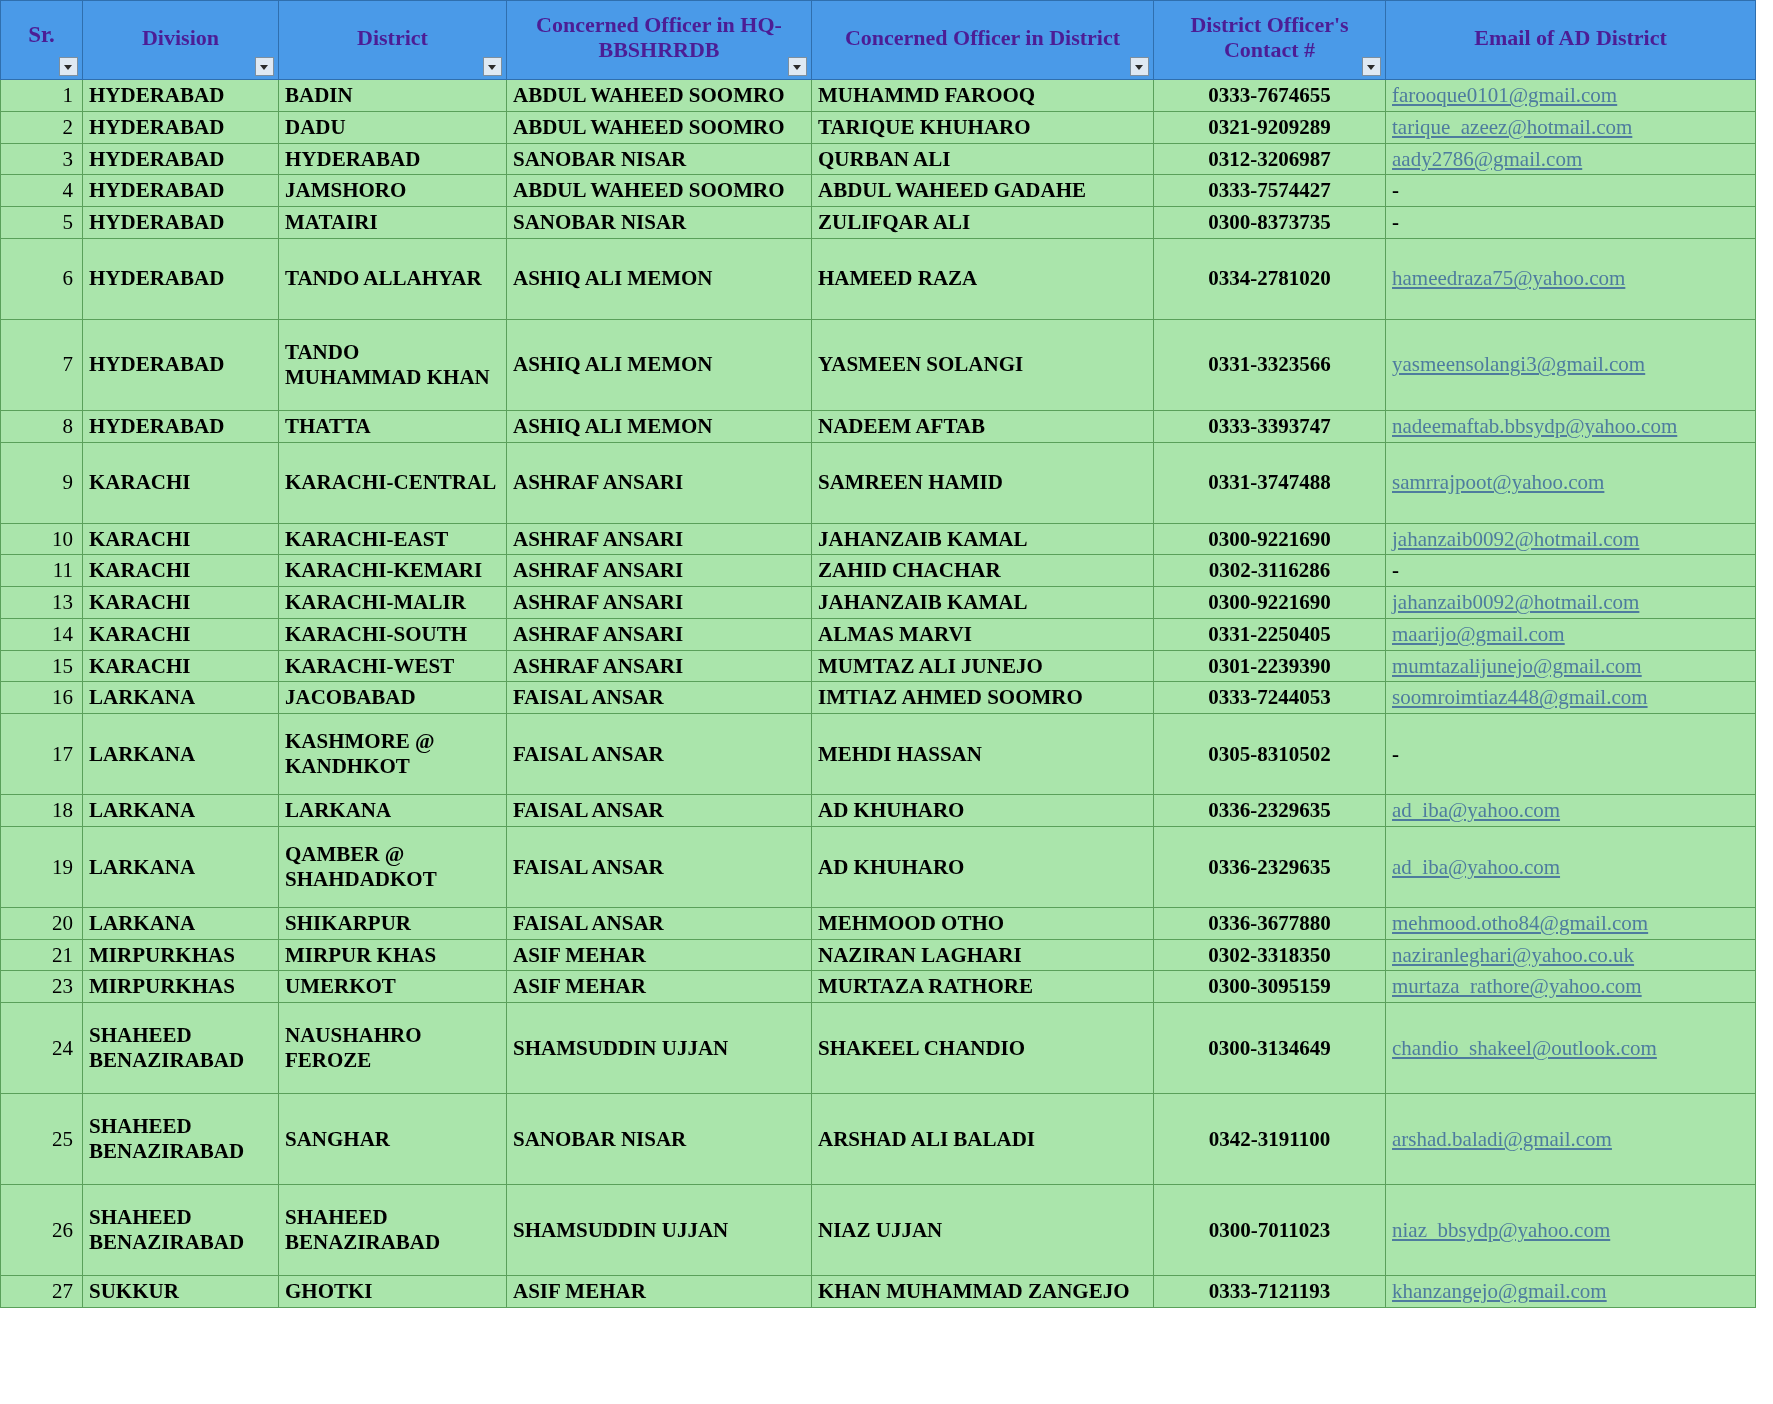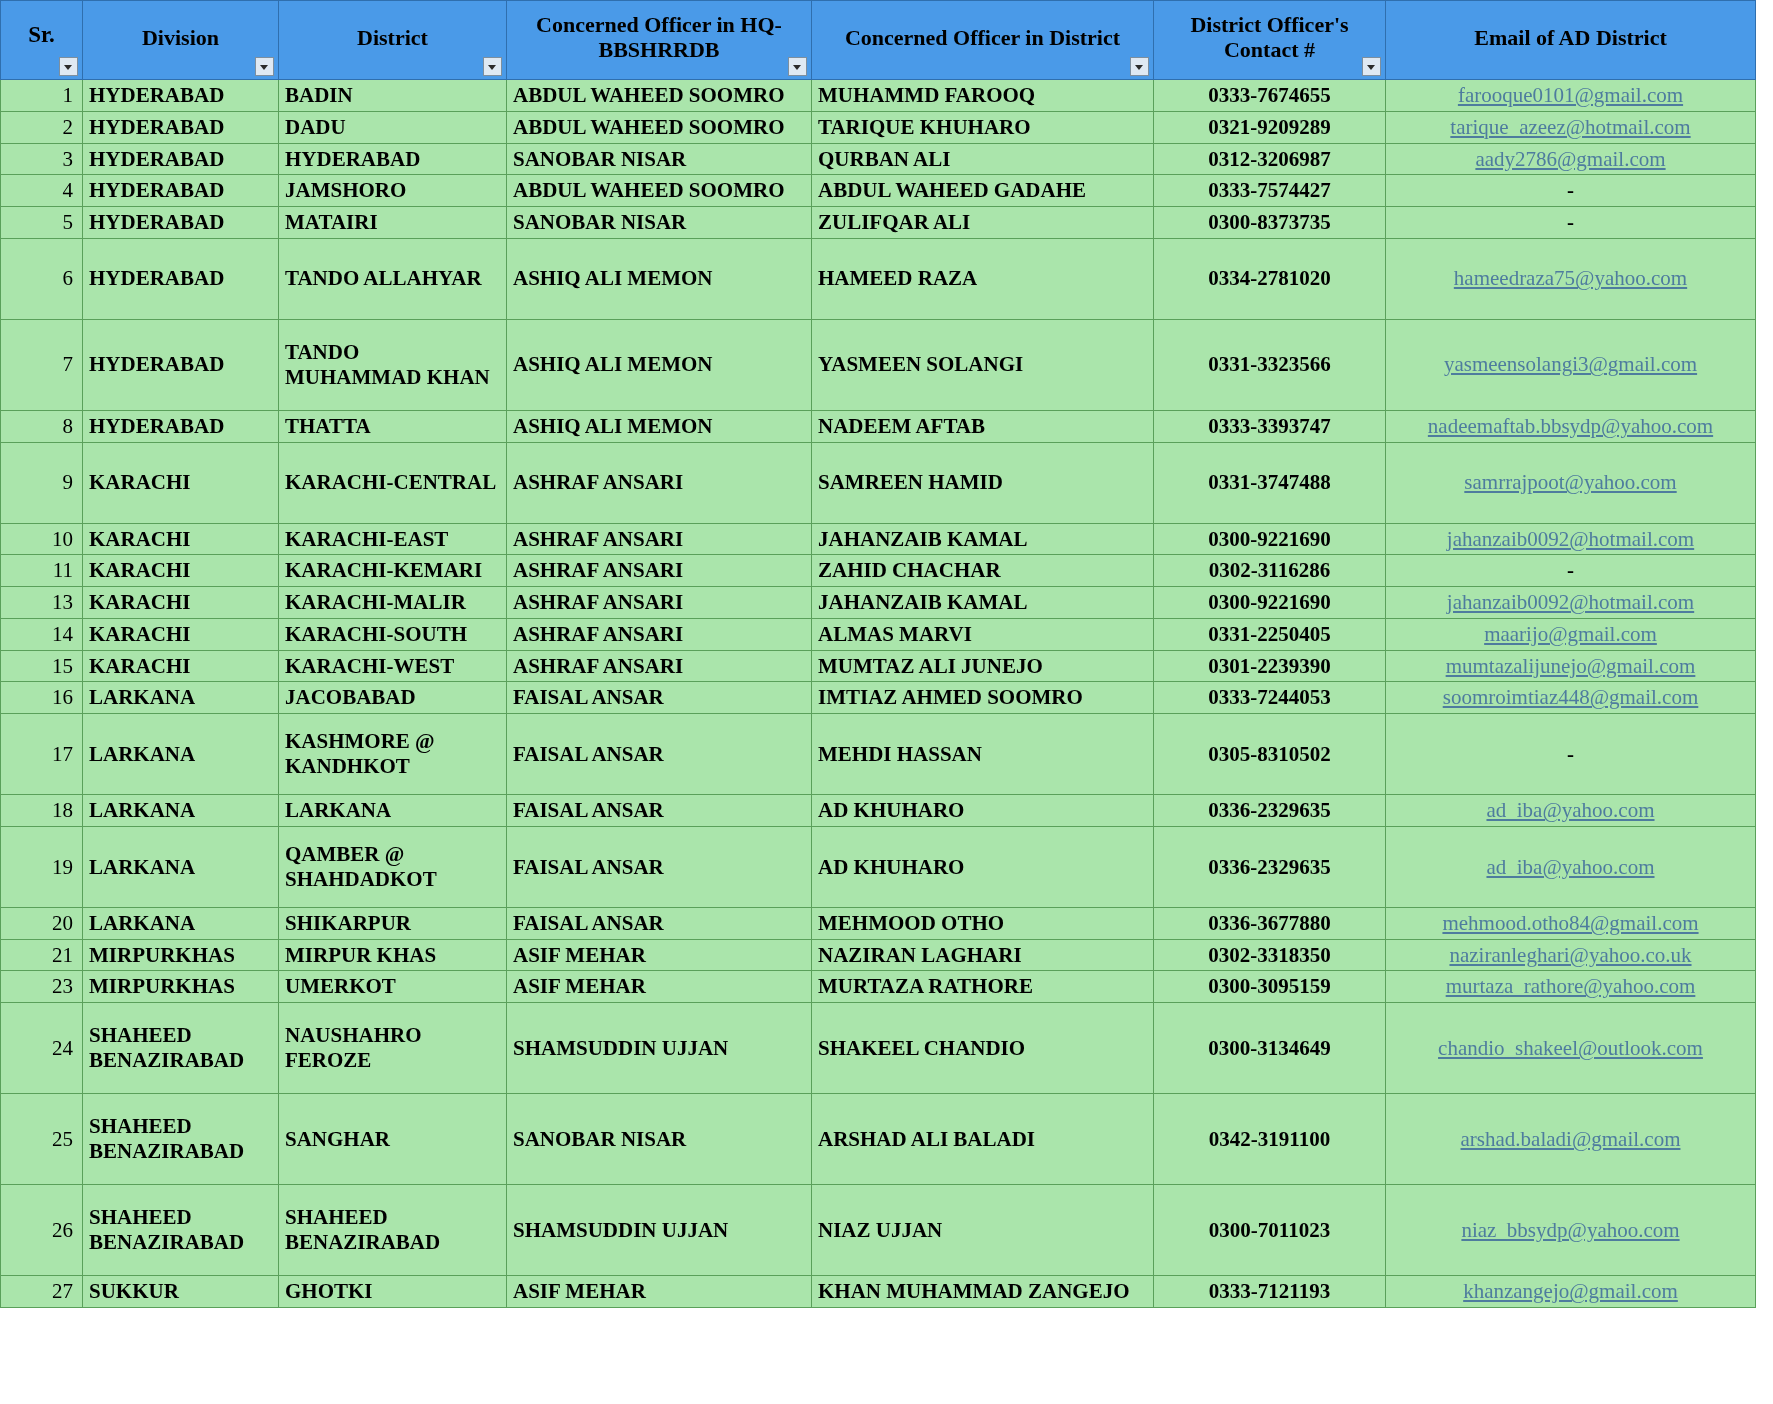--- a/index.html
+++ b/index.html
@@ -24,21 +24,21 @@
   table.grid col.c-sr      { width: 82px; }
   table.grid col.c-div     { width: 196px; }
   table.grid col.c-dist    { width: 228px; }
   table.grid col.c-hq      { width: 305px; }
   table.grid col.c-off     { width: 342px; }
   table.grid col.c-contact { width: 232px; }
   table.grid col.c-email   { width: 370px; }
 
   thead th {
     background: #4a9ae8;
-    color: #000000;
+    color: #4c1d95;
     border: 1px solid #2f6fae;
     font-weight: bold;
     font-size: 22px;
     line-height: 1.12;
     text-align: center;
     vertical-align: middle;
     padding: 6px 4px 10px 4px;
     position: relative;
     height: 56px;
   }
@@ -81,21 +81,20 @@
     text-align: right;
     padding-right: 9px;
     font-weight: normal;
     font-size: 21px;
   }
   tbody td.contact {
     text-align: center;
     font-weight: bold;
   }
   tbody td.email {
-    text-align: center;
     font-weight: normal;
   }
   tbody td.email a {
     color: #4e7c9e;
     text-decoration: underline;
     font-size: 21px;
     font-weight: normal;
   }
   tbody td.email .dash {
     color: #000000;

